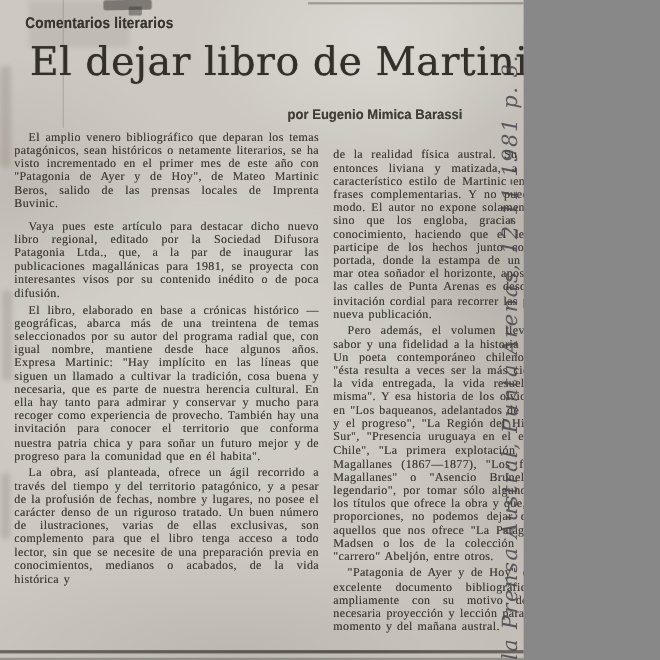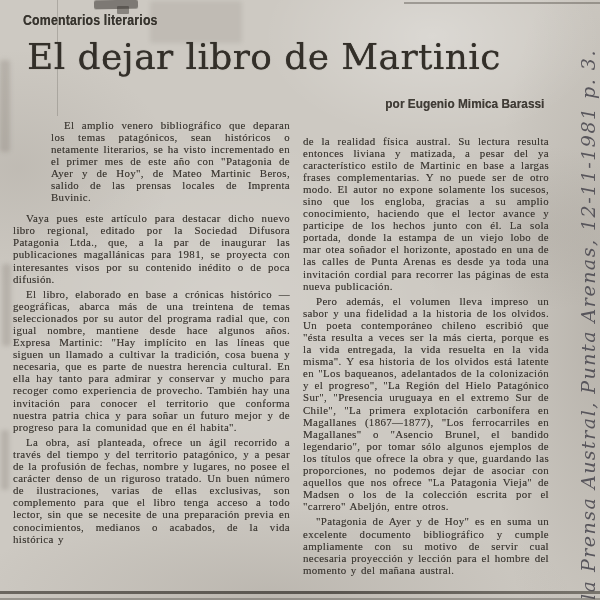--- a/index.html
+++ b/index.html
@@ -1,17 +1,17 @@
 <!DOCTYPE html>
 <html><head>
 <meta charset="utf-8">
 <style>
   html,body { margin:0; padding:0; background:#888; }
   .page {
-    position:relative; width:600px; height:600px; overflow:hidden;
+    position:relative; width:476px; height:600px; overflow:hidden;
     font-family:"Liberation Serif", serif;
     background-color:#cdc9c2;
     background-image:
       radial-gradient(ellipse 260px 160px at 72% 6%, rgba(255,255,255,0.28), transparent 65%),
       radial-gradient(ellipse 320px 260px at 38% 52%, rgba(255,255,255,0.14), transparent 70%),
       radial-gradient(ellipse 150px 520px at 100% 55%, rgba(125,119,110,0.26), transparent 75%),
       radial-gradient(ellipse 220px 170px at 3% 28%, rgba(138,132,123,0.20), transparent 70%),
       radial-gradient(ellipse 420px 130px at 45% 99%, rgba(120,113,104,0.20), transparent 72%),
       radial-gradient(ellipse 200px 120px at 88% 38%, rgba(134,128,119,0.16), transparent 70%);
   }
@@ -41,21 +41,21 @@
   }
   .col-left  { width:277px; }
   .col-right { width:246px; }
   .col p {
     margin:0 0 3.5px; font-size:10.9px; line-height:12.05px;
     text-align:justify; text-indent:13px; color:#3d3933;
     letter-spacing:0.35px; word-spacing:1.2px;
     text-shadow:0 0 0.45px rgba(55,50,45,0.55);
   }
   .col p.no-indent { text-indent:0;margin-top:16px; }
-  .col p.gap-after { margin-bottom:9px;margin-left:38px; }
+  .col p.gap-after { margin-bottom:9px; }
   .handwriting {
     position:absolute; top:56px; right:1px; height:544px;
     writing-mode:vertical-rl; transform:rotate(180deg);
     font-family:"DejaVu Serif", serif; font-style:italic;
     font-size:19px; letter-spacing:1.5px; white-space:nowrap;
     color:#4a4850; opacity:0.88;
   }
   .bottom-rule {
     position:absolute; top:591px; left:0; width:600px; height:2.5px;
     background:linear-gradient(90deg,#59554e, #47433d 55%, #6b675f);

